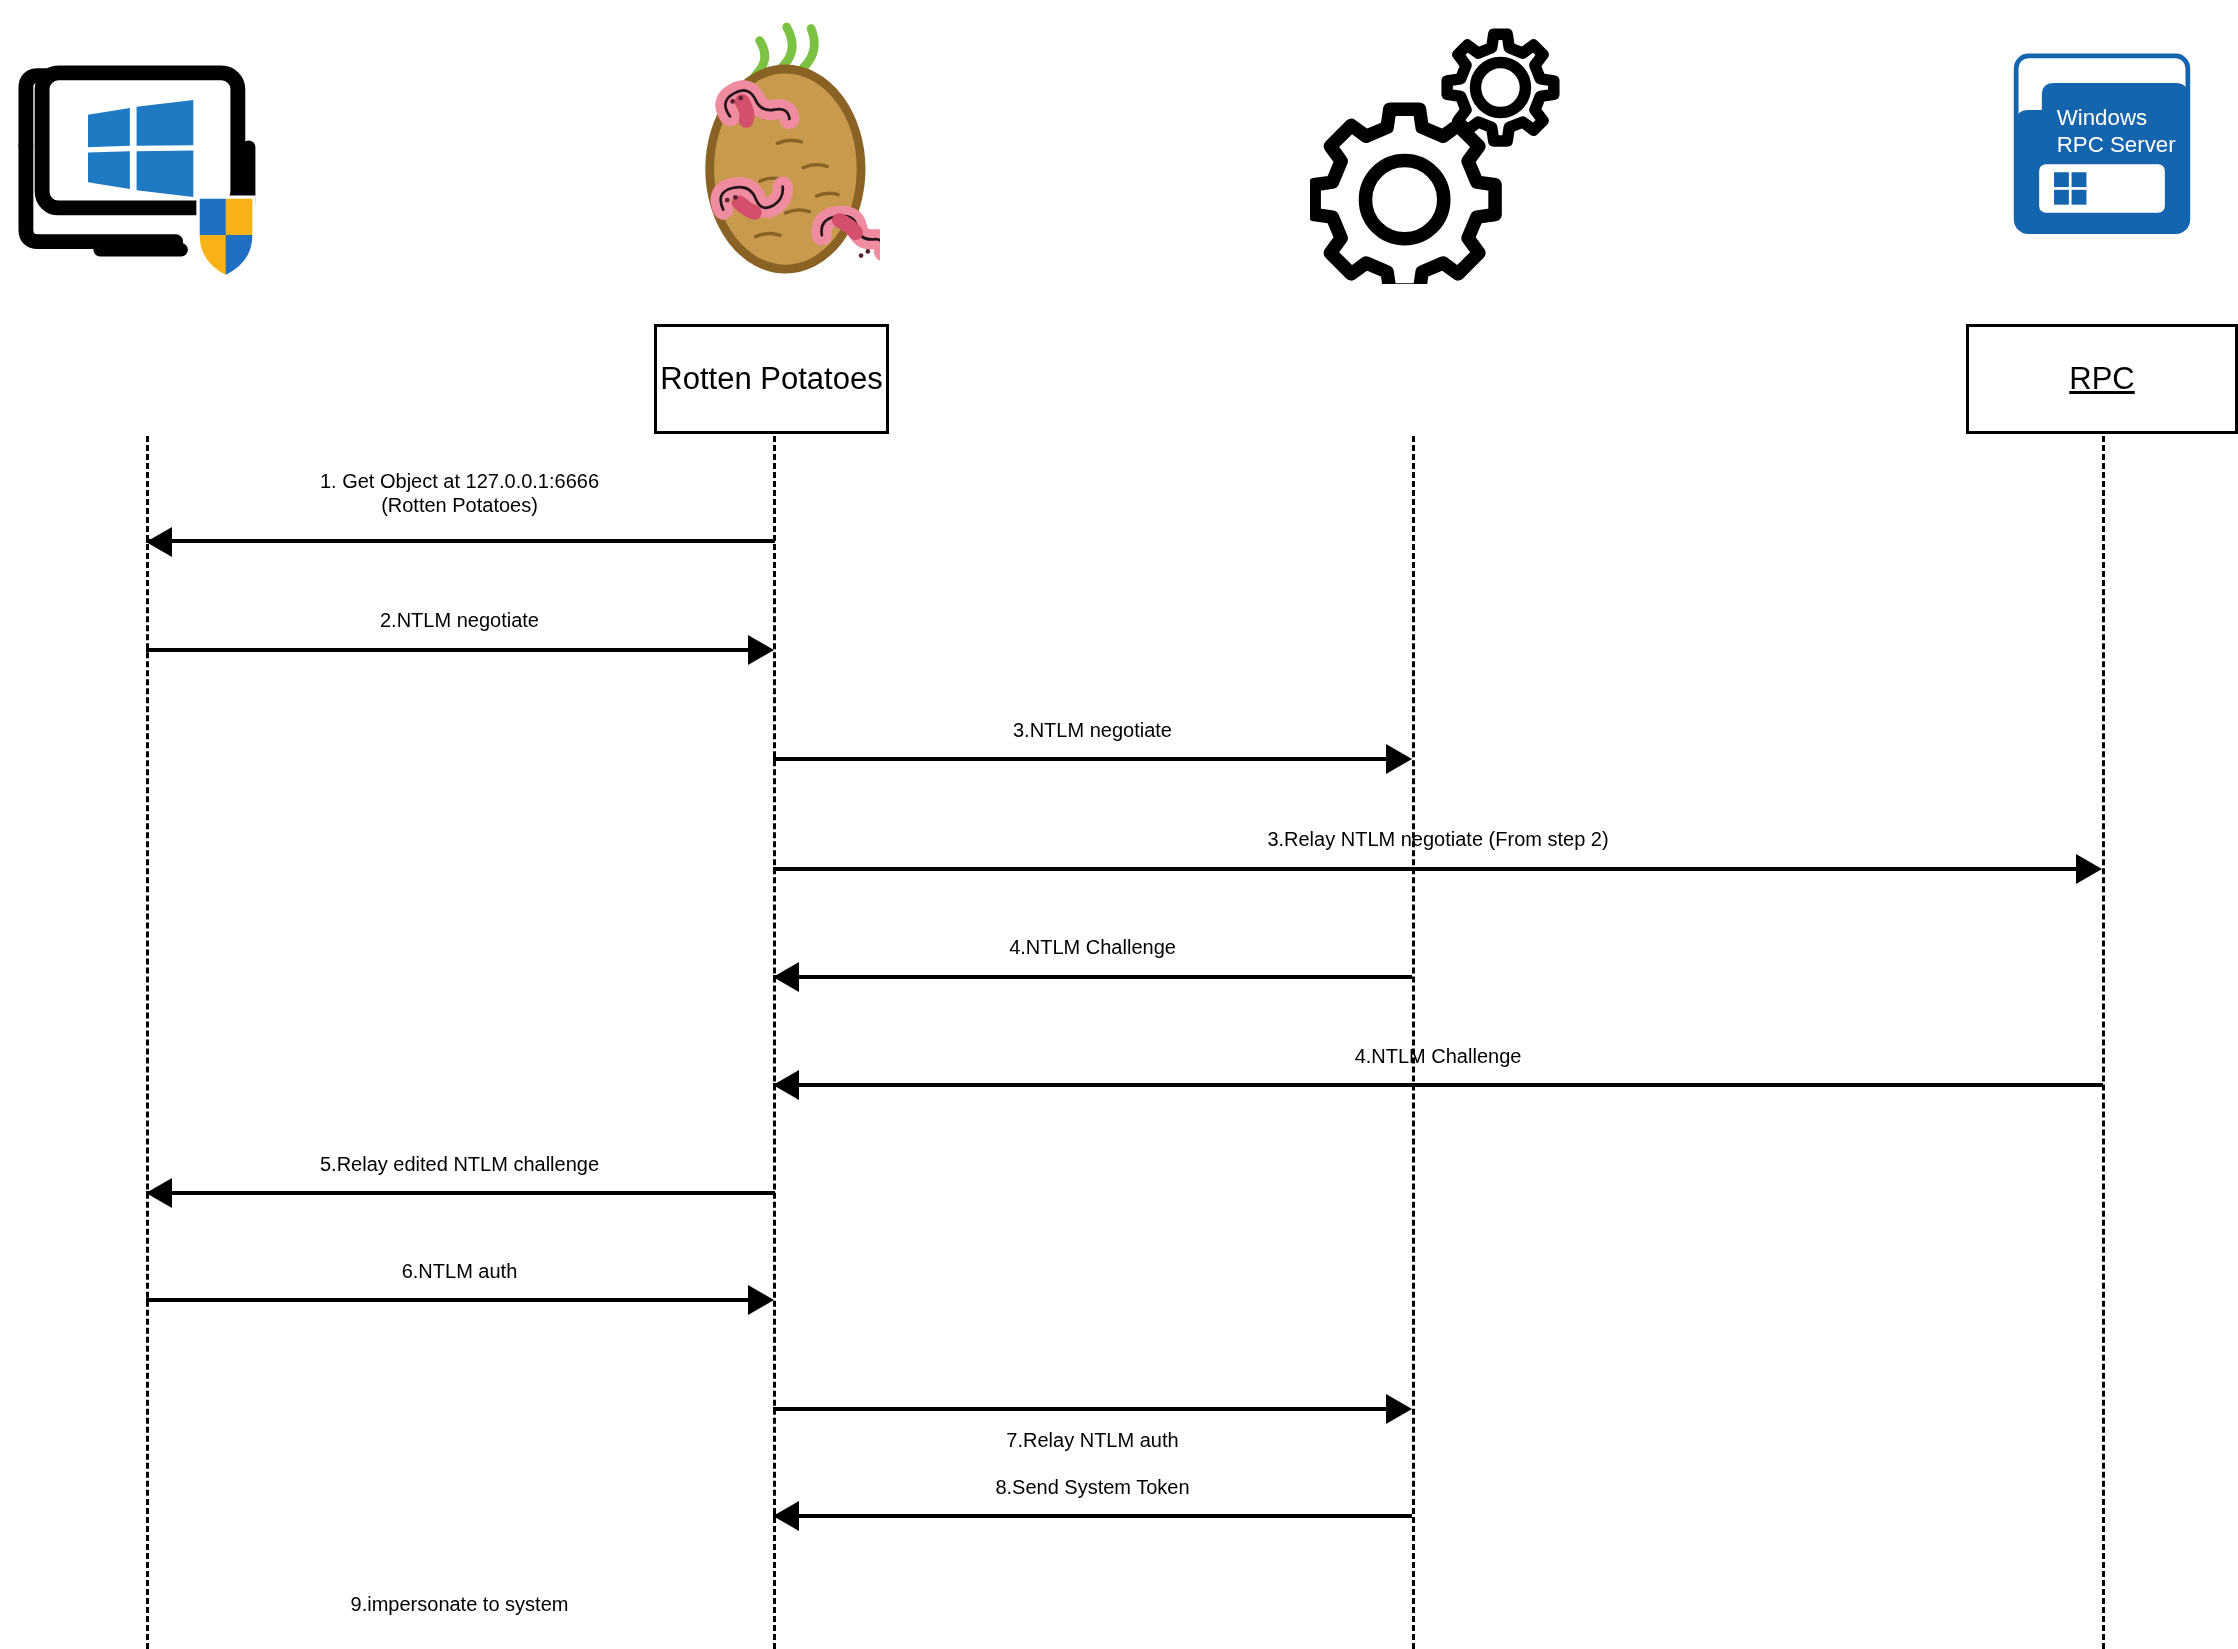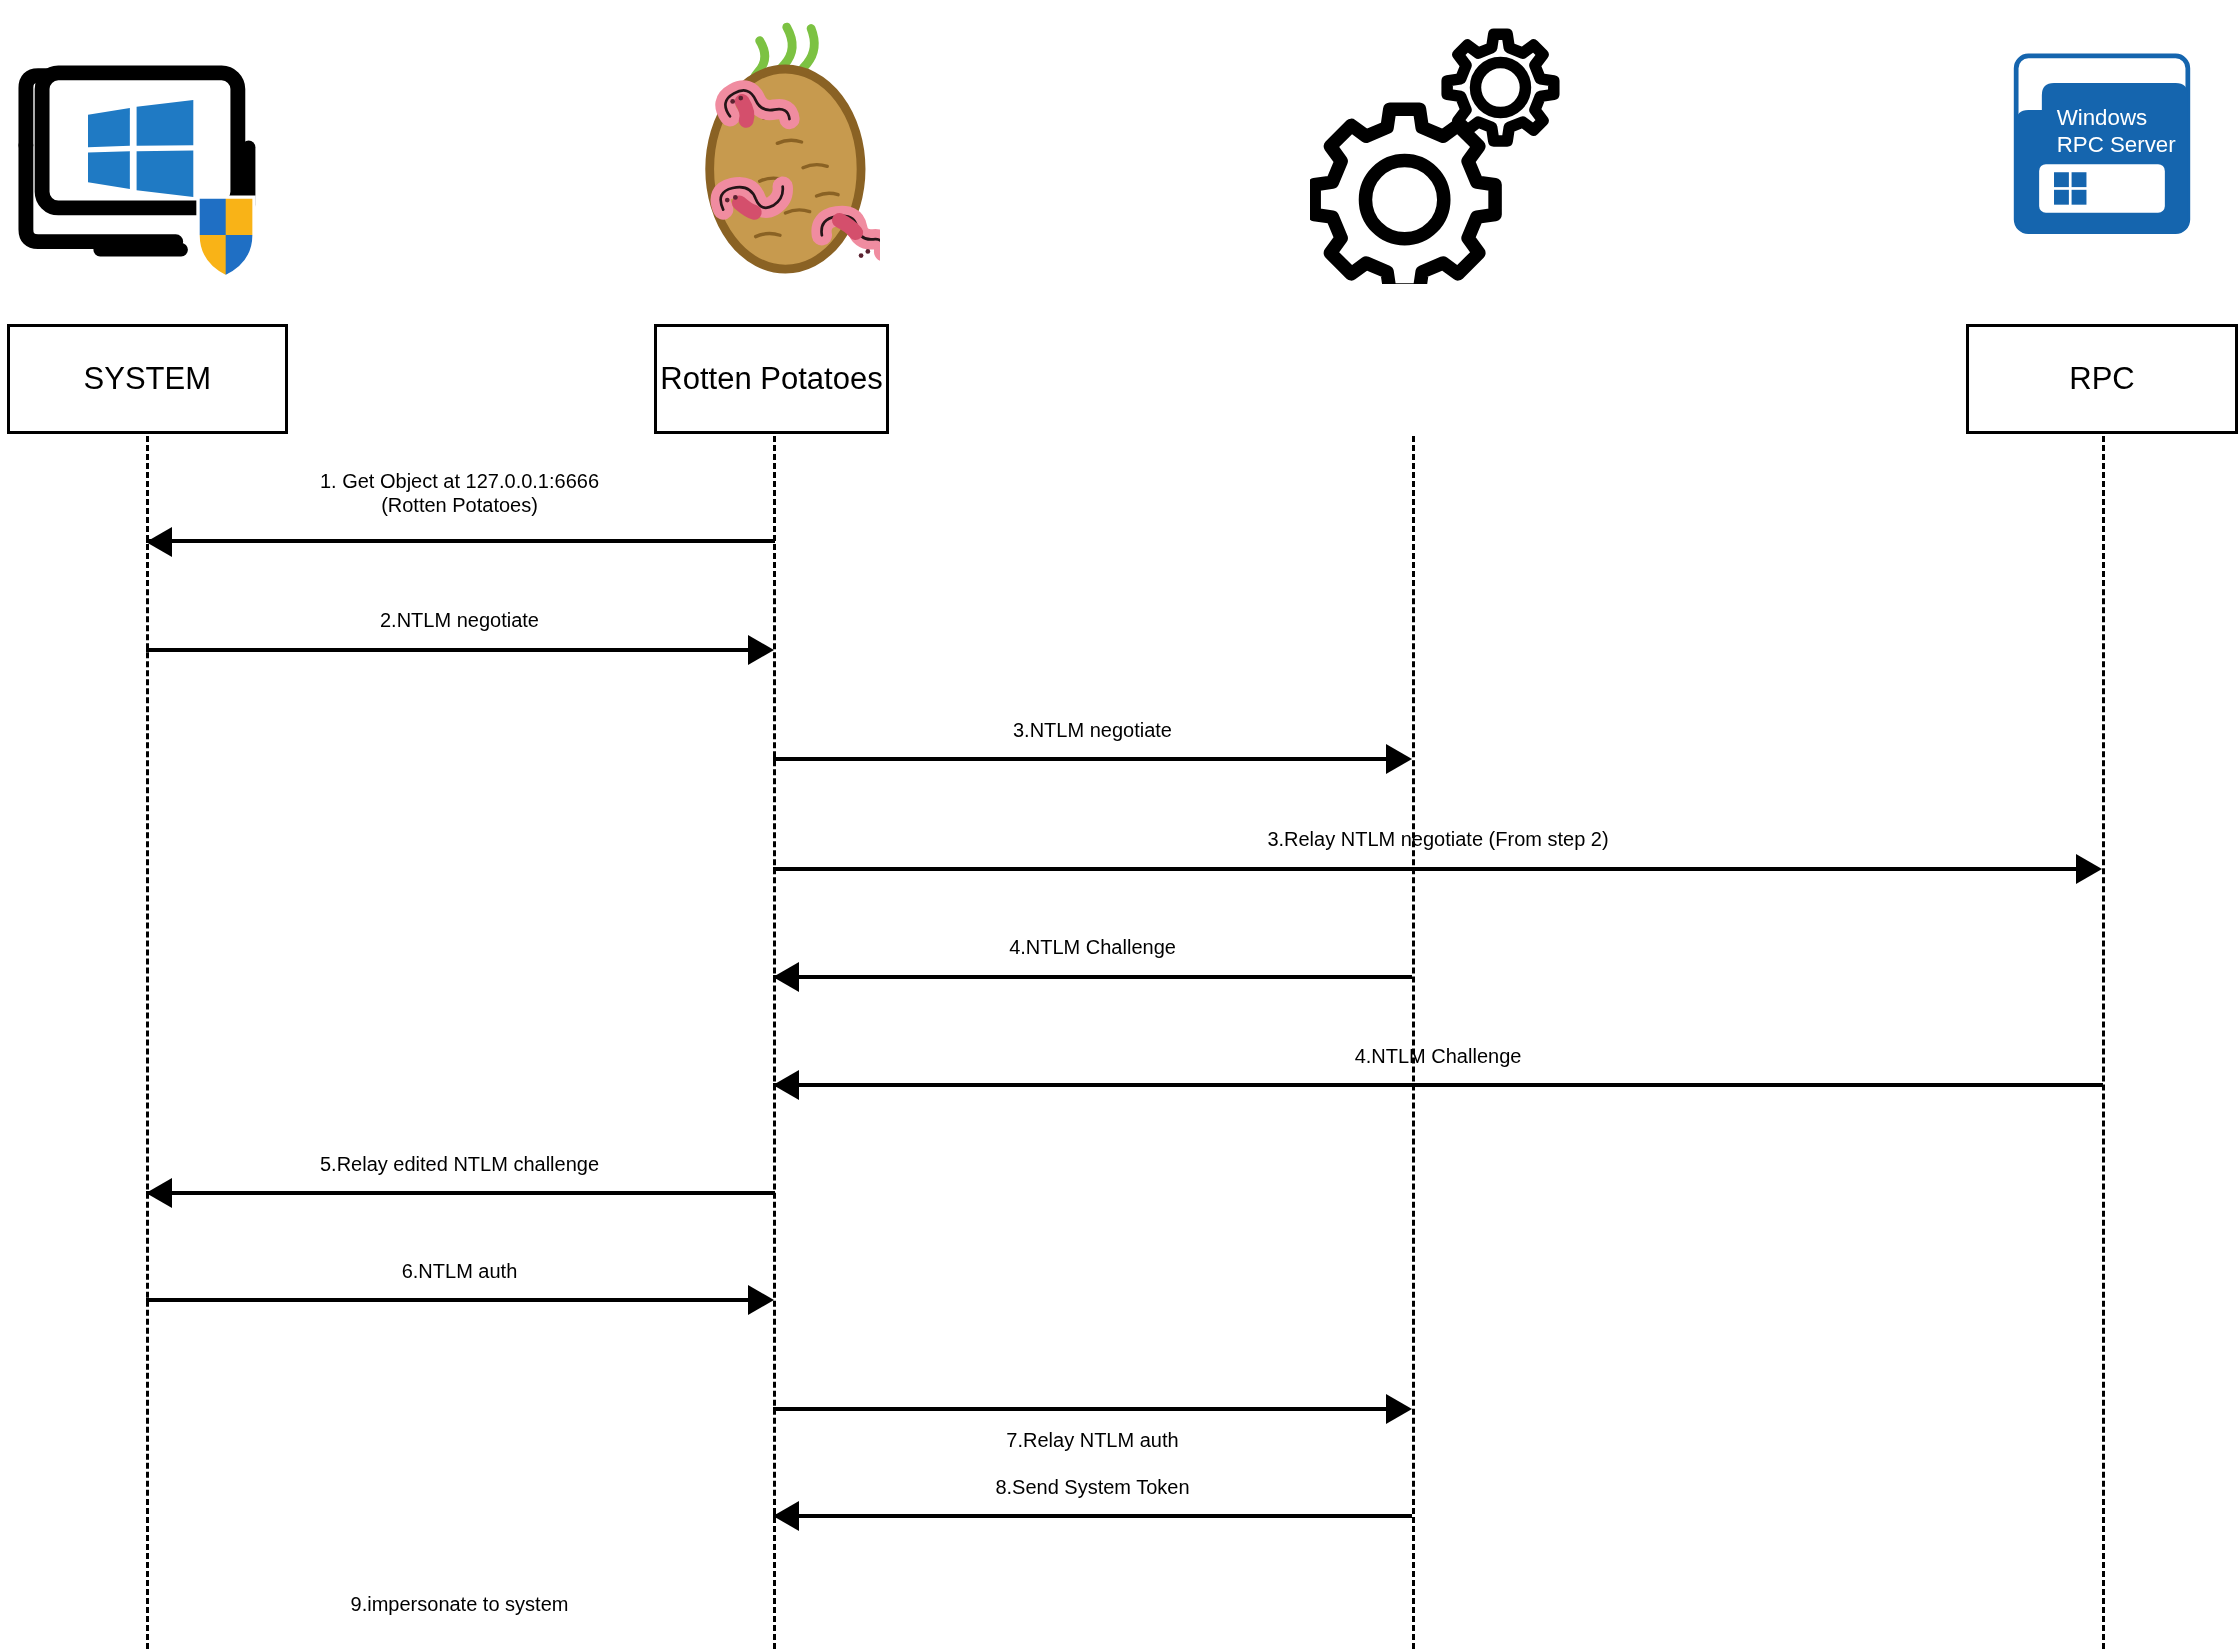--- a/index.html
+++ b/index.html
@@ -190,30 +190,27 @@
 
       <g fill="#1565ae">
         <rect x="74" y="234" width="22" height="22"></rect>
         <rect x="100" y="234" width="22" height="22"></rect>
         <rect x="74" y="260" width="22" height="22"></rect>
         <rect x="100" y="260" width="22" height="22"></rect>
       </g>
     </svg>
   </div>
 
-  <div class="actor-box" style="left:6.8px; top:324px; width:281px; height:110px;">
-    <span class="actor-label">SYSTEM</span>
-  </div>
 
   <div class="actor-box" style="left:654px; top:324px; width:235px; height:110px;">
     <span class="actor-label">Rotten Potatoes</span>
   </div>
 
 
-  <div class="actor-box" style="left:1966px; top:324px; width:272px; height:110px;">
+  <div class="actor-box" style="left:1966px; top:324px; width:272px; height:110px;text-decoration:underline;">
     <span class="actor-label">RPC</span>
   </div>
 
   <div class="lifeline" style="left:146px; top:436px; height:1213px;"></div>
   <div class="lifeline" style="left:773px; top:436px; height:1213px;"></div>
   <div class="lifeline" style="left:1412px; top:436px; height:1213px;"></div>
   <div class="lifeline" style="left:2102px; top:436px; height:1213px;"></div>
 
   <div>
     <div class="msg-label" style="left:146px; top:469px; width:627px;">1. Get Object at 127.0.0.1:6666

